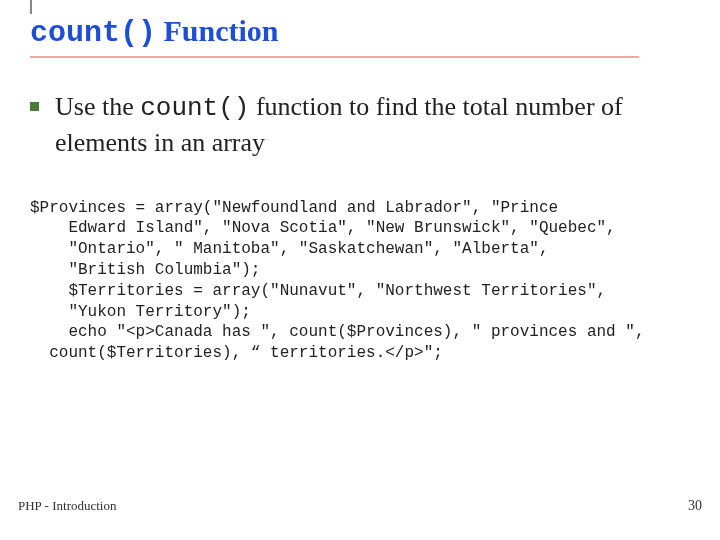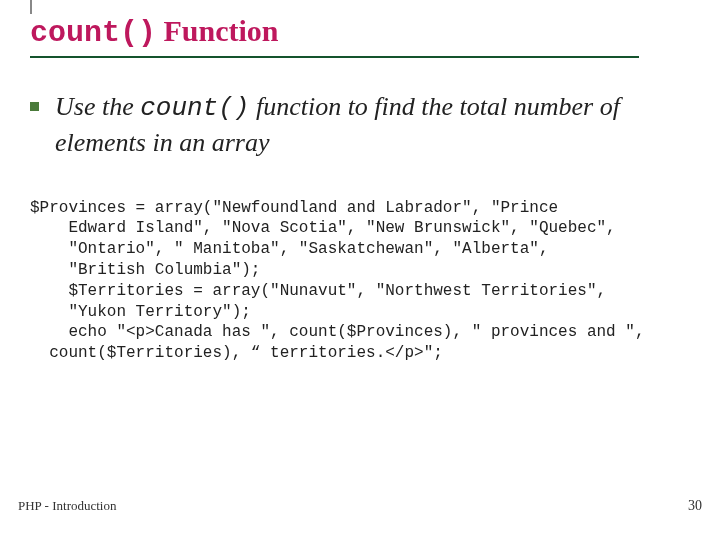--- a/index.html
+++ b/index.html
@@ -13,22 +13,22 @@
       background: #fff;
       font-family: Georgia, 'Times New Roman', serif;
       position: relative;
       overflow: hidden;
     }
     .title-container {
       padding: 14px 0 0 30px;
     }
     .title {
       font-size: 30px;
-      color: #be185d;
-      border-bottom: 2px solid #14532d;
+      color: #1d4ed8;
+      border-bottom: 2px solid #fca5a5;
       display: inline-block;
       padding-bottom: 6px;
       padding-right: 360px;
       position: relative;
     }
     .title::before {
       content: '';
       position: absolute;
       left: 0;
       top: -14px;
@@ -38,21 +38,20 @@
     }
     .title .mono {
       font-family: 'Courier New', monospace;
     }
     .content {
       padding: 32px 30px 0 30px;
     }
     .bullet-item {
       display: flex;
       align-items: flex-start;
-      font-style: italic;
     }
     .bullet {
       width: 9px;
       height: 9px;
       background: #4a7a3a;
       margin-top: 12px;
       margin-right: 16px;
       flex-shrink: 0;
     }
     .bullet-text {

